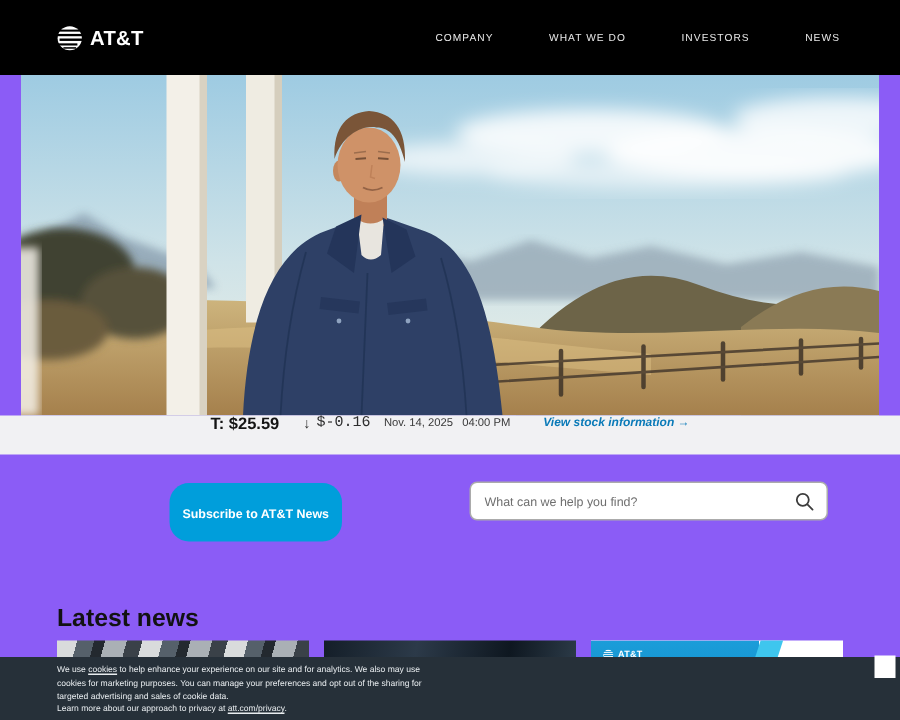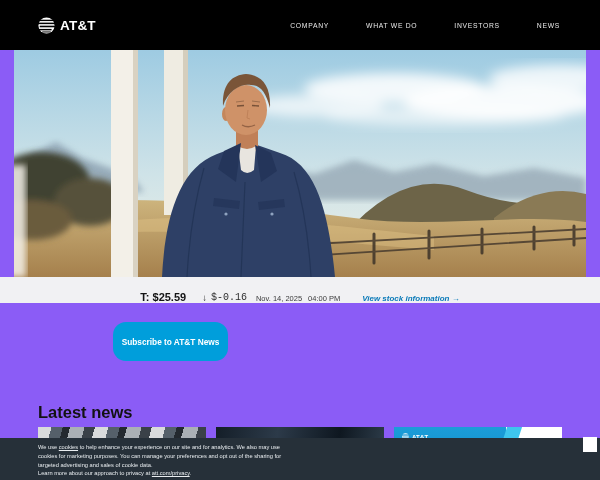--- a/index.html
+++ b/index.html
@@ -13,25 +13,25 @@
   .logo { display:flex; align-items:center; gap:5px; margin-left:38px; cursor:pointer; }
   .logo-text { color:#fff; font-weight:bold; font-size:13.5px; letter-spacing:0.2px; }
   .nav { margin-left:auto; display:flex; gap:37px; margin-right:40px; }
   .nav a { color:#e9e9e9; text-decoration:none; font-size:6.8px; letter-spacing:0.7px; }
 
   
   .hero { position:absolute; top:50px; left:14px; width:572px; height:227px; overflow:hidden; background:#bcd6e4; }
 
   
   .ticker { position:absolute; top:277px; left:0; width:600px; height:26px; background:#f1f1f3;
-            display:flex; align-items:flex-end; justify-content:center; }
+            display:flex; align-items:flex-start; justify-content:center; }
   .ticker .price { font-size:11px; font-weight:bold; color:#141414; }
   .ticker .arrow { font-size:9.5px; color:#2d2d2d; margin-left:16px; }
   .ticker .change { font-size:10px; color:#2d2d2d; margin-left:4px;font-family:Liberation Mono, monospace; }
-  .ticker .date { font-size:7.5px; color:#3a3a3a; margin-left:9px;margin-top:36px; }
+  .ticker .date { font-size:7.5px; color:#3a3a3a; margin-left:9px; }
   .ticker .time { font-size:7.5px; color:#3a3a3a; margin-left:6px; }
   .ticker .stock-link { font-size:8px; font-weight:bold; color:#0a7ab8; text-decoration:none; margin-left:22px;font-style:italic; }
 
   
   .subscribe-btn { position:absolute; top:322px; left:113px; width:115px; height:39px;
                    background:#009EDB; color:#fff; border:none; border-radius:13px;
                    font-family:"Liberation Sans", sans-serif;
                    font-size:8.3px; font-weight:bold; cursor:pointer; }
   .search-box { position:absolute; top:321px; left:313px; width:239px; height:26px;
                 background:#fff; border:1px solid #ababab; border-radius:5px;
@@ -196,20 +196,27 @@
   <div class="ticker">
     <span class="price">T: $25.59</span>
     <span class="arrow">↓</span>
     <span class="change">$-0.16</span>
     <span class="date">Nov. 14, 2025</span>
     <span class="time">04:00 PM</span>
     <a href="#" class="stock-link">View stock information →</a>
   </div>
 
   <button class="subscribe-btn">Subscribe to AT&amp;T News</button>
+  <div class="search-box">
+    <input type="text" placeholder="What can we help you find?" style="">
+    <svg class="search-icon" viewBox="0 0 14 14">
+      <circle cx="5.6" cy="5.6" r="4.3" fill="none" stroke="#3c3c3c" stroke-width="1.3"></circle>
+      <line x1="8.9" y1="8.9" x2="12.6" y2="12.6" stroke="#3c3c3c" stroke-width="1.3" stroke-linecap="round"></line>
+    </svg>
+  </div>
 
   <h2 class="latest-news">Latest news</h2>
 
   <div class="cards">
     <div class="card card1"></div>
     <div class="card card2"></div>
     <div class="card card3">
       <div class="card3-blue"></div>
       <div class="card3-stripe"></div>
       <div class="card3-logo">

